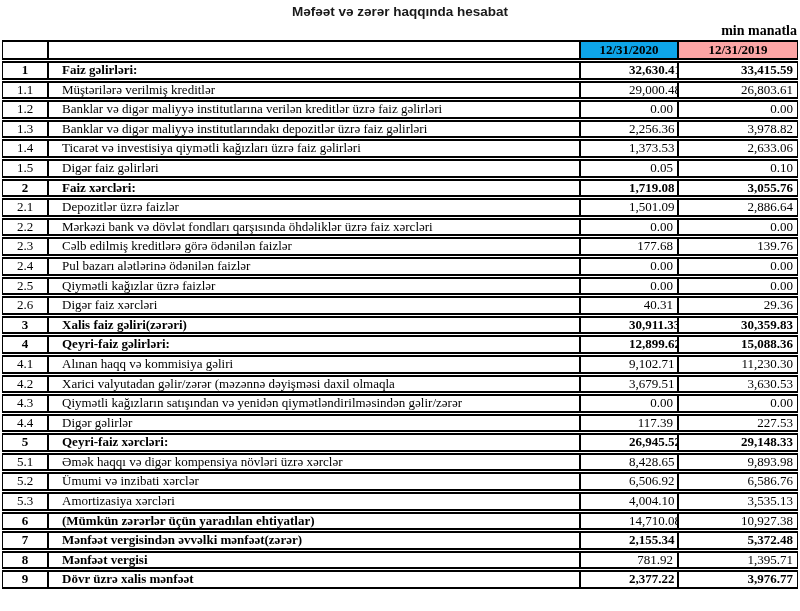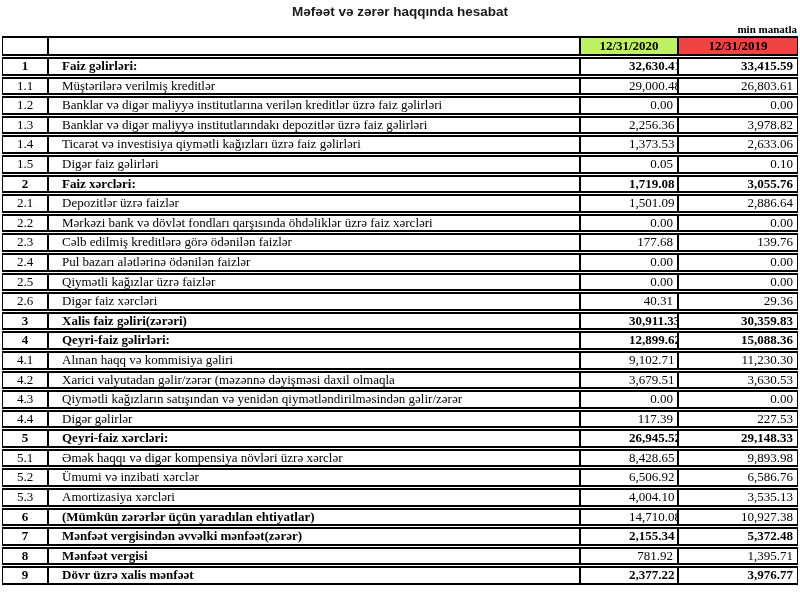--- a/index.html
+++ b/index.html
@@ -20,21 +20,21 @@
     font-family: "Liberation Sans", sans-serif;
     font-weight: bold;
     font-size: 13.5px;
     color: #1a1a1a;
     padding-top: 4px;
   }
   .unit-note {
     text-align: right;
     font-family: "Liberation Serif", serif;
     font-weight: bold;
-    font-size: 11px;
+    font-size: 14px;
     color: #000;
     padding-right: 3px;
     margin-top: 4px;
     margin-bottom: 0px;
   }
   table.report {
     width: 796px;
     margin-left: 2px;
     border-collapse: separate;
     border-spacing: 0 1px;
@@ -89,22 +89,22 @@
     <colgroup>
       <col class="c-no">
         <col class="c-label">
         <col class="c-2020">
         <col class="c-2019">
     </colgroup>
     <thead>
       <tr>
         <td></td>
         <td></td>
-        <td class="hdate" style="background: #bef264;">12/31/2020</td>
-        <td class="hdate" style="background: #ef4444;">12/31/2019</td>
+        <td class="hdate" style="background: #0ea5e9;">12/31/2020</td>
+        <td class="hdate" style="background: #fca5a5;">12/31/2019</td>
       </tr>
     </thead>
     <tbody>
         <tr>
           <td class="cell-no b">1</td>
           <td class="cell-label b">Faiz gəlirləri:</td>
           <td class="cell-num b">32,630.41</td>
           <td class="cell-num b">33,415.59</td>
         </tr>
         <tr>

